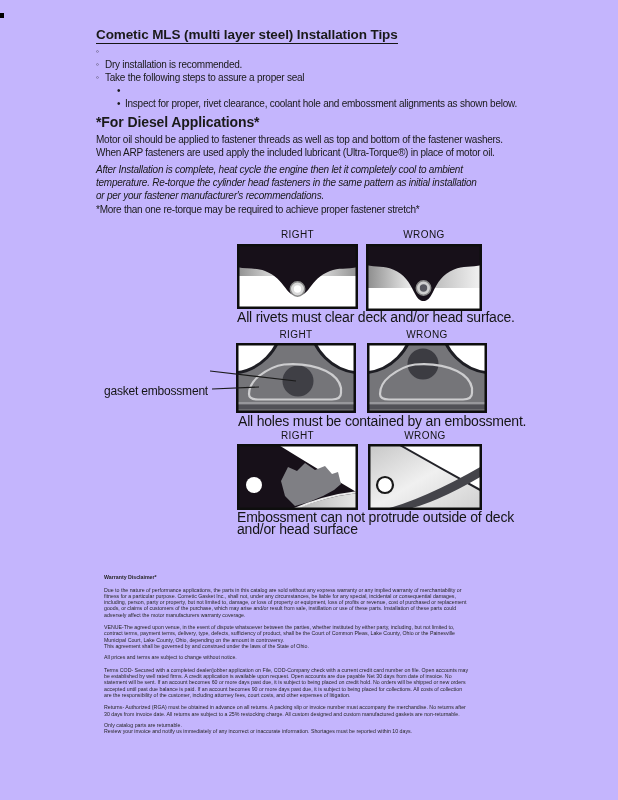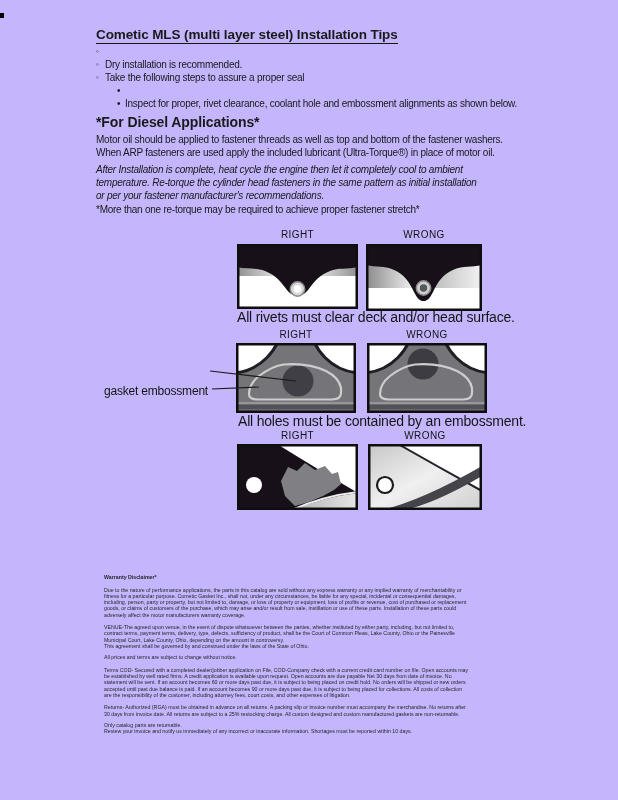--- a/index.html
+++ b/index.html
@@ -186,20 +186,24 @@
       </linearGradient>
     </defs>
     <rect x="0" y="0" width="114" height="66" fill="url(#g3w)"></rect>
     <path d="M30,0 Q72,24 114,47 L114,0 Z" fill="#ffffff"></path>
     <path d="M30,0 Q72,24 114,47" fill="none" stroke="#222228" stroke-width="2"></path>
     <path d="M14,66 Q55,56 114,22 L114,32 Q66,60 36,66 Z" fill="#44444a"></path>
     <circle cx="17" cy="41" r="8" fill="#ffffff" stroke="#1a1a1a" stroke-width="2.2"></circle>
     <rect x="1.25" y="1.25" width="111.5" height="63.5" fill="none" stroke="#0e0e0e" stroke-width="2.5"></rect>
   </svg>
 
+  <div class="abs caption" style="left:237px;top:512px;">
+    <div>Embossment can not protrude outside of deck</div>
+    <div>and/or head surface</div>
+  </div>
 
   <div id="warranty" class="abs">
     <div id="warranty-inner">
       <p class="wp w-head">Warranty Disclaimer*</p>
       <p class="wp">
         </p>
         <div>Due to the nature of performance applications, the parts in this catalog are sold without any express warranty or any implied warranty of merchantability or</div>
         <div>fitness for a particular purpose.  Cometic Gasket Inc., shall not, under any circumstances, be liable for any special, incidental or consequential damages,</div>
         <div>including, person, party or property, but not limited to, damage, or loss of property or equipment, loss of profits or revenue, cost of purchased or replacement</div>
         <div>goods, or claims of customers of the purchase, which may arise and/or result from sale, instillation or use of these parts.  Installation of these parts could</div>

